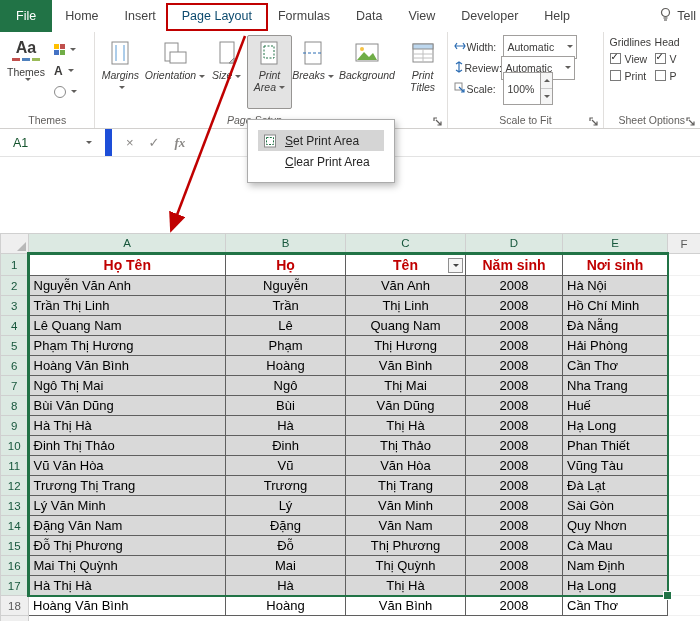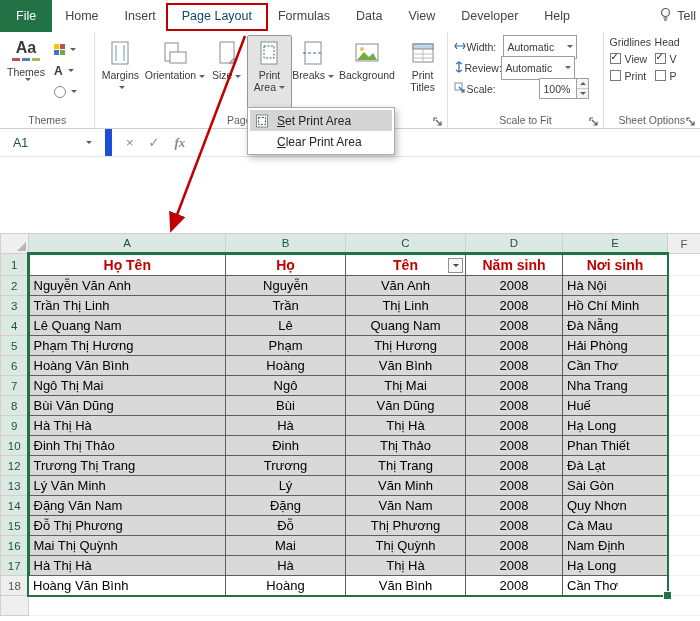--- a/index.html
+++ b/index.html
@@ -13,21 +13,21 @@
   .tab.active{color:#0c4a6e;position:relative;}
   .annotation-box{position:absolute;top:3px;bottom:1px;left:-3px;right:-3px;border:2px solid #c00000;z-index:10;}
   .tell{margin-left:auto;display:flex;align-items:center;gap:5px;padding:0 4px 0 8px;}
 
   
   .ribbon{position:relative;height:96px;border-bottom:1px solid #d2d0ce;display:flex;background:#fff;}
   .rb-group{position:relative;border-right:1px solid #e1dfdd;}
   .grp-label{position:absolute;bottom:2px;left:0;right:0;text-align:center;font-size:10.5px;color:#605e5c;white-space:nowrap;}
   .grp-body{display:flex;height:78px;padding:3px 2px 0 2px;box-sizing:border-box;}
   .g-themes{width:95px;}
-  .g-pagesetup{width:352px;}
+  .g-pagesetup{width:352px;font-style:italic;}
   .g-scale{width:155px;}
   .g-sheetopts{width:97px;border-right:none;overflow:hidden;}
   .g-pagesetup .grp-label{right:34px;}
 
   .bb{width:46px;height:74px;display:flex;flex-direction:column;align-items:center;padding-top:3px;
       box-sizing:border-box;font-size:10.5px;color:#3b3a39;text-align:center;line-height:11.5px;}
   .bb .ic{height:30px;display:flex;align-items:center;margin-bottom:2px;}
   .bb.pressed{background:#e3e3e3;border:1px solid #979593;border-radius:2px;padding-top:2px;}
   .w64{width:64px;} .w40{width:40px;} .w42{width:42px;} .w66{width:66px;}
 
@@ -45,21 +45,21 @@
   .mini{height:21px;display:flex;align-items:center;gap:2px;padding-left:4px;}
   .swatch{display:grid;grid-template-columns:5px 5px;grid-template-rows:5px 5px;gap:1px;}
   .swatch i{display:block;}
   .fontA{font-size:12px;font-weight:bold;color:#3b3a39;}
   .fxcirc{width:10px;height:10px;border:1.5px solid #8a8a8a;border-radius:50%;display:inline-block;}
 
   .sf-row{display:flex;align-items:center;height:21px;padding-left:6px;font-size:10.5px;color:#3b3a39;}
   .sf-lbl{width:37px;}
   .combo{width:74px;height:24px;border:1px solid #a19f9d;background:#fff;display:flex;align-items:center;
          justify-content:space-between;padding:0 3px;box-sizing:border-box;font-size:10.5px;color:#3b3a39;}
-  .spinbox{display:flex;height:21px;margin-left:36px;}
+  .spinbox{display:flex;height:33px;}
   .spinval{width:38px;border:1px solid #a19f9d;background:#fff;display:flex;align-items:center;padding:0 3px;
            box-sizing:border-box;font-size:10.5px;}
   .spinner{width:12px;display:flex;flex-direction:column;border:1px solid #a19f9d;border-left:none;box-sizing:border-box;}
   .spinner span{flex:1;display:flex;align-items:center;justify-content:center;background:#f5f5f5;}
   .spinner span:first-child{border-bottom:1px solid #c8c8c8;}
 
   .so-wrap{display:flex;padding:2px 0 0 6px;}
   .so-col{width:45px;font-size:10.5px;color:#3b3a39;}
   .so-hdr{height:16px;line-height:16px;}
   .so-row{height:17px;display:flex;align-items:center;gap:4px;}
@@ -94,22 +94,22 @@
   .al{text-align:left;padding-left:4px;}
   .ac{text-align:center;}
   .filter-btn{position:absolute;right:2px;top:3px;width:15px;height:15px;background:#f6f6f6;border:1px solid #8f8f8f;
               display:flex;align-items:center;justify-content:center;box-sizing:border-box;}
   .filter-btn .dn{margin-left:0;border-top-color:#444;}
   .print-area{position:absolute;left:27px;top:19px;width:642px;height:345px;border:2px solid #217346;
               box-sizing:border-box;pointer-events:none;z-index:5;}
   .print-area .handle{position:absolute;right:-5px;bottom:-5px;width:7px;height:7px;background:#217346;border:1.5px solid #fff;}
 
   
-  .menu{position:absolute;left:247px;top:107px;width:148px;background:#fff;border:1px solid #ababab;
-        box-shadow:2px 3px 7px rgba(0,0,0,.28);z-index:40;padding:2px;box-sizing:border-box;}
+  .menu{position:absolute;left:247px;top:119px;width:148px;background:#fff;border:1px solid #ababab;
+        box-shadow:2px 3px 7px rgba(0,0,0,.28);z-index:40;padding:10px;box-sizing:border-box;}
   .mi{display:flex;align-items:center;height:21px;gap:6px;padding:0 8px 0 3px;font-size:12px;color:#262626;}
   .mi.hl{background:#d5d5d5;}
   .mic{width:18px;display:flex;justify-content:center;flex:none;}
 
   
   .arrow-overlay{position:absolute;left:0;top:0;width:700px;height:621px;pointer-events:none;z-index:50;}
 </style>
 </head>
 <body>
 
@@ -464,20 +464,29 @@
           </tr>
           <tr style="height: 20px;">
             <td class="rh selr">10</td>
             <td class="dc gray al">Đinh Thị Thảo</td>
             <td class="dc gray ac">Đinh</td>
             <td class="dc gray ac">Thị Thảo</td>
             <td class="dc gray ac">2008</td>
             <td class="dc gray al">Phan Thiết</td>
             <td class="fc"></td>
           </tr>
+          <tr style="height: 20px;">
+            <td class="rh selr">11</td>
+            <td class="dc gray al">Vũ Văn Hòa</td>
+            <td class="dc gray ac">Vũ</td>
+            <td class="dc gray ac">Văn Hòa</td>
+            <td class="dc gray ac">2008</td>
+            <td class="dc gray al">Vũng Tàu</td>
+            <td class="fc"></td>
+          </tr>
           <tr style="height: 20px; margin-left: 36px;">
             <td class="rh selr">12</td>
             <td class="dc gray al">Trương Thị Trang</td>
             <td class="dc gray ac">Trương</td>
             <td class="dc gray ac">Thị Trang</td>
             <td class="dc gray ac">2008</td>
             <td class="dc gray al">Đà Lạt</td>
             <td class="fc"></td>
           </tr>
           <tr style="height: 20px;">

